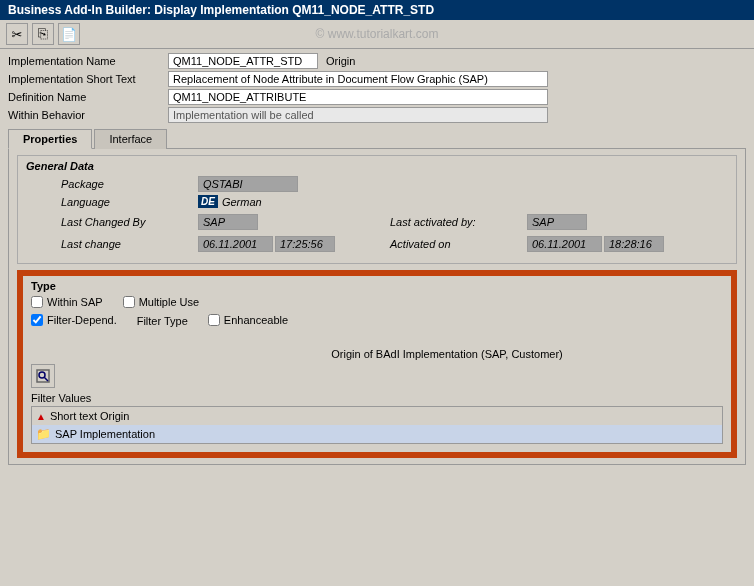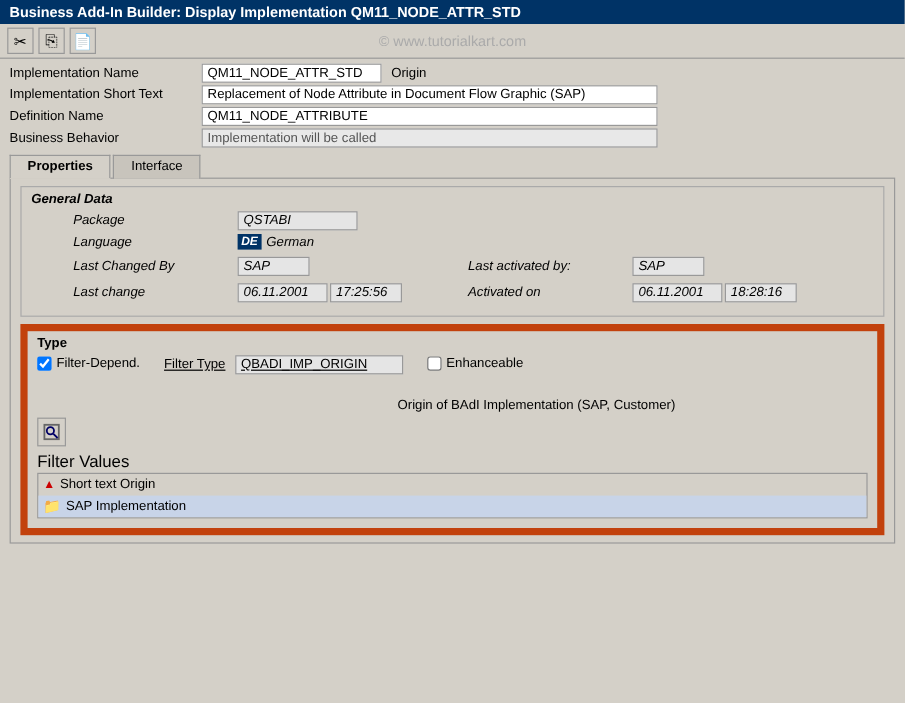--- a/index.html
+++ b/index.html
@@ -126,21 +126,21 @@
       display: flex;
       align-items: center;
       margin-bottom: 3px;
     }
     .inner-label {
       width: 137px;
       font-size: 11px;
       margin-left: 35px;
     }
     .inner-value {
-      background: #e5e5e5;
+      background: #a3a3a3;
       border: 1px solid #999;
       padding: 1px 4px;
       font-size: 11px;
       min-width: 100px;
     }
     .lang-flag {
       background: #003366;
       color: #fff;
       font-size: 10px;
       padding: 1px 3px;
@@ -174,42 +174,41 @@
     .type-row {
       display: flex;
       align-items: center;
       gap: 20px;
       margin-bottom: 4px;
     }
     .filter-type-area {
       display: flex;
       align-items: center;
       gap: 8px;
-      text-decoration: underline;
     }
     .filter-desc {
       font-size: 11px;
       color: #000;
       text-align: center;
       margin-bottom: 4px;
     }
     .icon-btn {
       width: 24px;
       height: 24px;
       background: #d4d0c8;
       border: 1px solid #999;
       cursor: pointer;
       display: flex;
       align-items: center;
       justify-content: center;
       font-size: 14px;
       margin-bottom: 4px;
     }
     .filter-values-label {
-      font-size: 14px;
+      font-size: 11px;
       font-weight: normal;
       margin-bottom: 2px;
     }
     .filter-table {
       border: 1px solid #999;
       width: 100%;
     }
     .filter-row {
       display: flex;
       align-items: center;
@@ -259,21 +258,21 @@
     <span class="field-label">Implementation Short Text</span>
     <span class="field-value wide">Replacement of Node Attribute in Document Flow Graphic (SAP)</span>
   </div>
 
   <div class="field-row">
     <span class="field-label">Definition Name</span>
     <span class="field-value wide">QM11_NODE_ATTRIBUTE</span>
   </div>
 
   <div class="field-row">
-    <span class="field-label">Business Behavior</span>
+    <span class="field-label">Within Behavior</span>
     <span class="field-value wide readonly">Implementation will be called</span>
   </div>
 
   <div class="tabs">
     <div class="tab active">
       <span>Properties</span>
     </div>
     <div class="tab">
       <span>Interface</span>
     </div>
@@ -323,29 +322,38 @@
               <span class="inner-value" style="margin-left:2px;min-width:60px;">18:28:16</span>
             </div>
           </div>
         </div>
       </div>
     </div>
 
     <div class="type-section">
       <div class="section-title">Type</div>
 
+      <div class="type-row">
+        <div class="checkbox-row">
+          <input type="checkbox" style="">
+          <span>Within SAP</span>
+        </div>
+        <div class="checkbox-row">
+          <input type="checkbox" style="">
+          <span>Multiple Use</span>
+        </div>
+      </div>
 
       <div style="display:flex; align-items:center; gap:20px; margin-bottom:20px;">
         <div class="checkbox-row">
           <input type="checkbox" checked="" style="">
           <span>Filter-Depend.</span>
         </div>
         <div class="filter-type-area">
           <span>Filter Type</span>
-          <span class="inner-value" style="min-width:140px;">QBADI_IMP_ORIGIN</span>
         </div>
         <div class="checkbox-row">
           <input type="checkbox" style="">
           <span>Enhanceable</span>
         </div>
       </div>
 
       <div class="filter-desc" style="text-align:center; margin-left:140px; margin-bottom:4px;">Origin of BAdI Implementation (SAP, Customer)</div>
 
       <div class="icon-btn">

